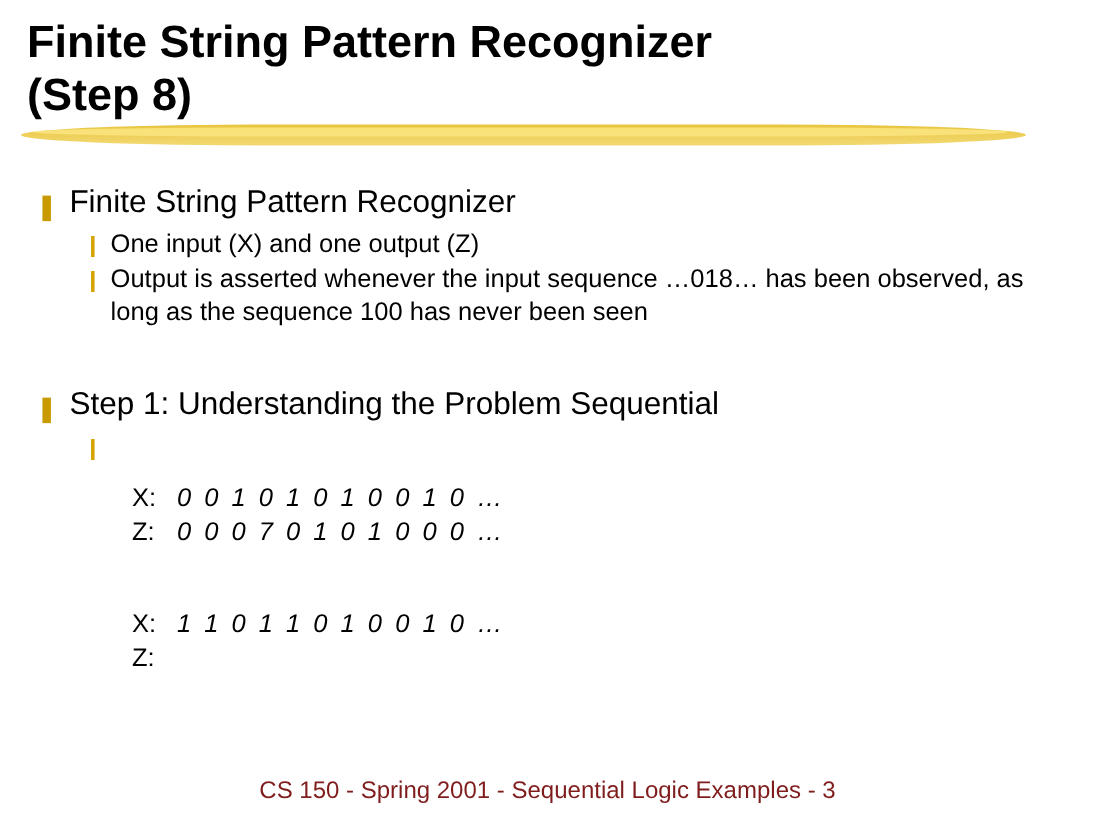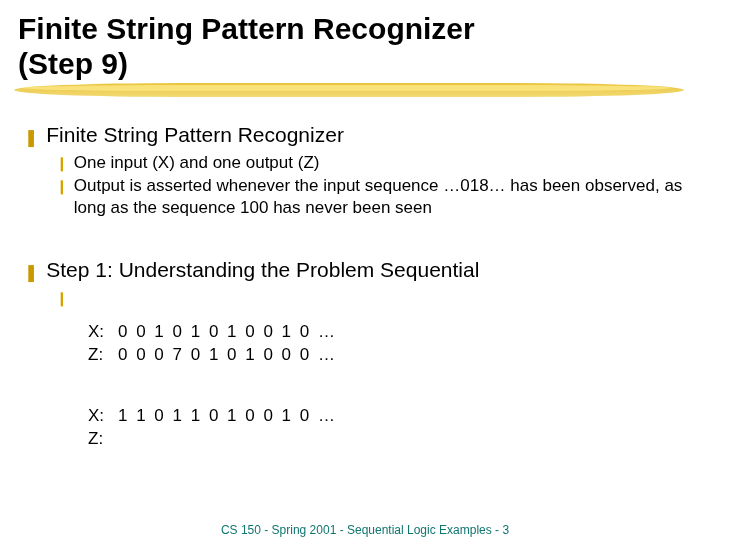--- a/index.html
+++ b/index.html
@@ -84,46 +84,47 @@
   }
   .row {
     display: flex;
   }
   .lab {
     width: 30px;
     text-align: left;
   }
   .seq {
     word-spacing: 4px;
+    font-style: italic;
   }
   .gap {
     height: 20px;
   }
   .l1-gap {
     height: 32px;
   }
   .footer {
     position: absolute;
     left: 0;
     right: 0;
     bottom: 10px;
     text-align: center;
     font-family: Arial, sans-serif;
-    font-size: 12px;
-    color: #0f766e;
+    font-size: 16px;
+    color: #7f1d1d;
   }
 </style>
 </head>
 <body>
 
 <div class="slide">
 
   <div class="title">
     <span>Finite String Pattern Recognizer</span><br>
-    <span>(Step 9)</span>
+    <span>(Step 8)</span>
   </div>
   <div class="underline-wrap">
     <div class="underline"></div>
   </div>
 
   <div class="l1">
     <span class="glyph1">❚</span>
     <span>Finite String Pattern Recognizer</span>
   </div>
   <div class="l2">

